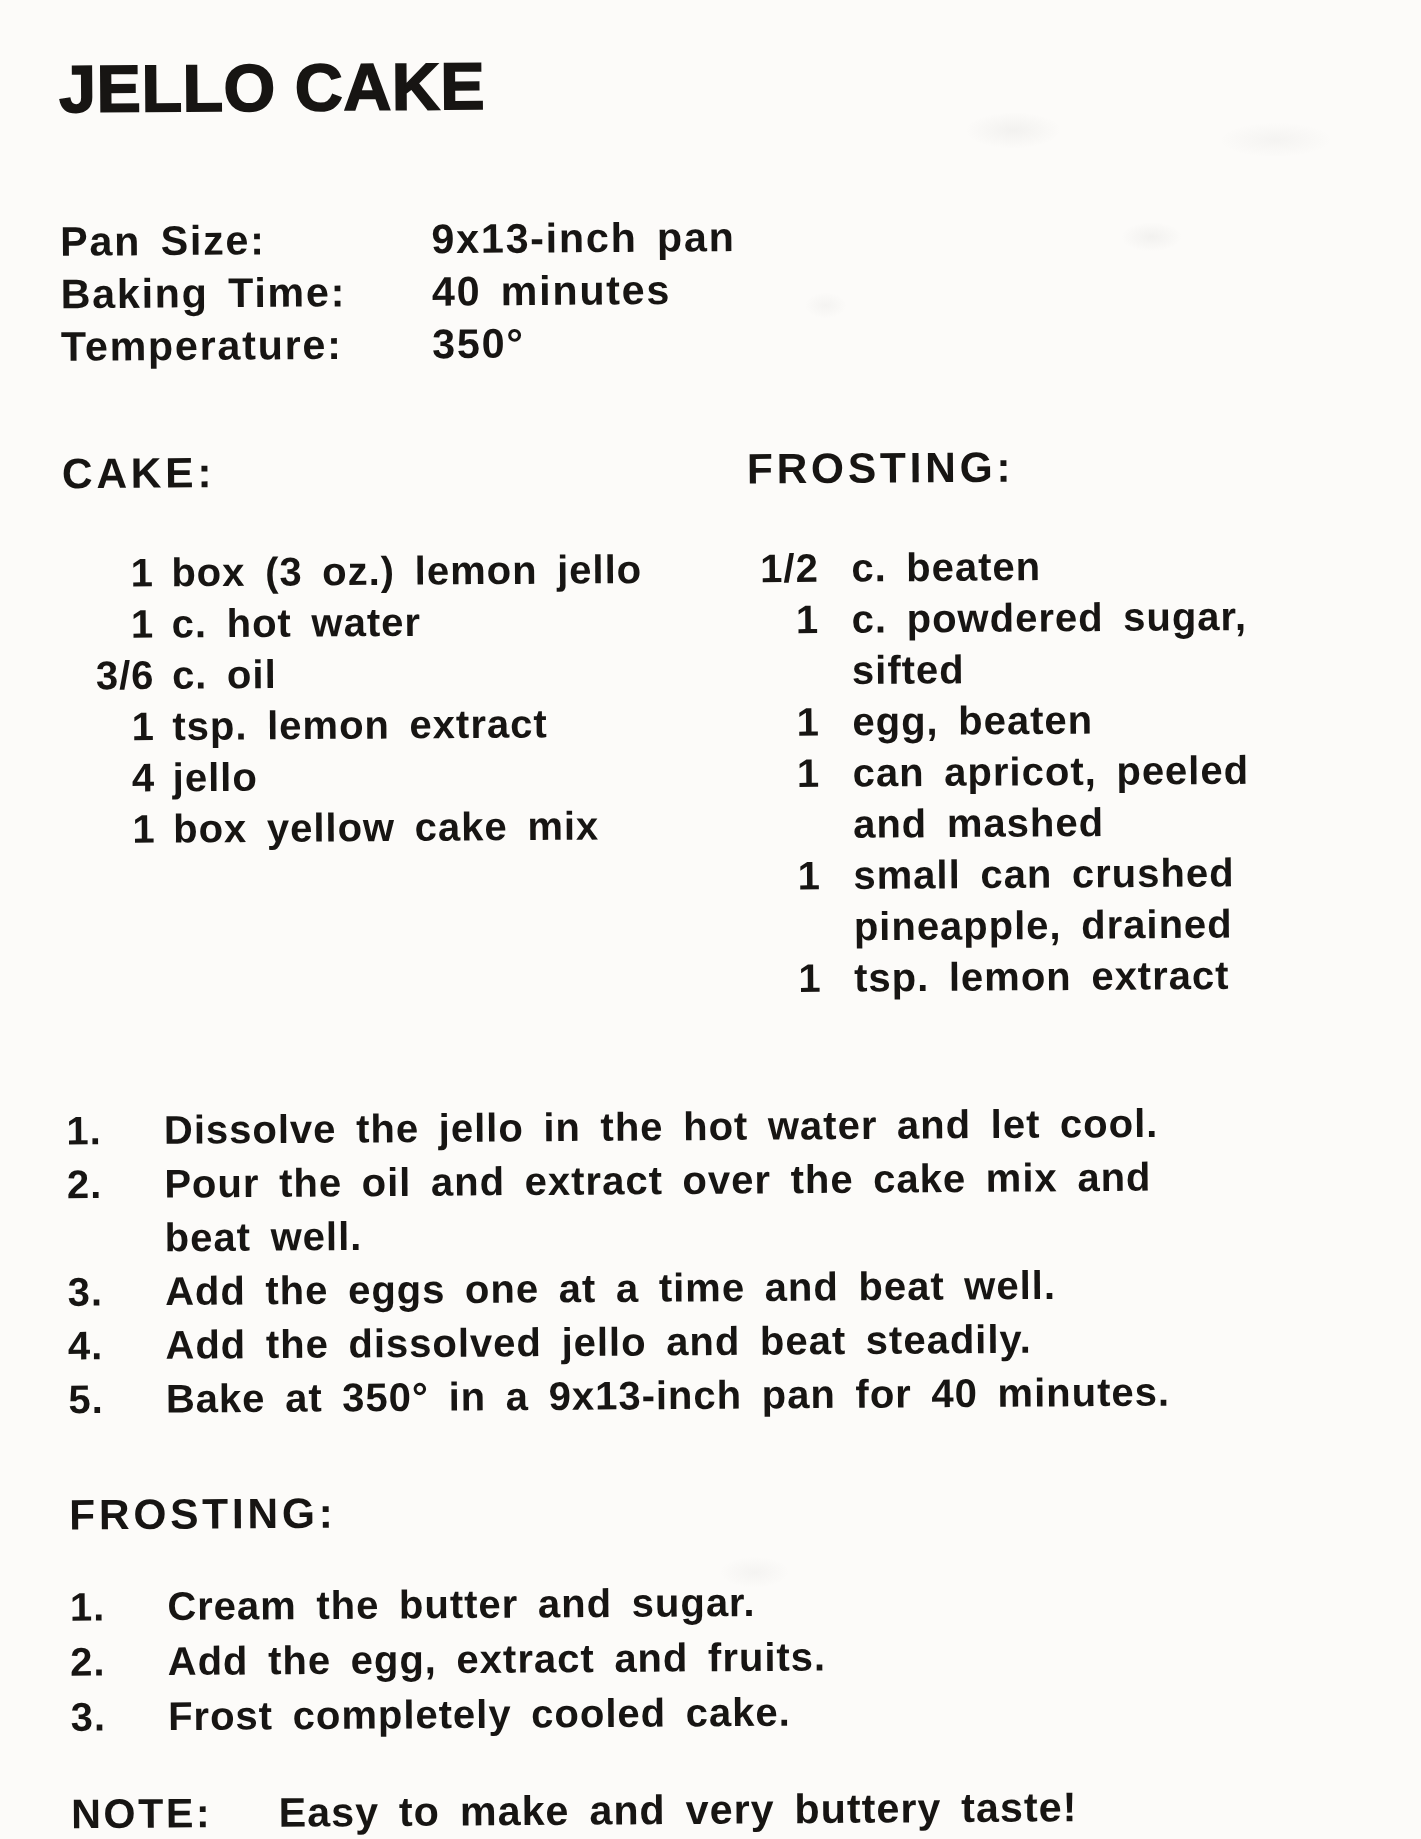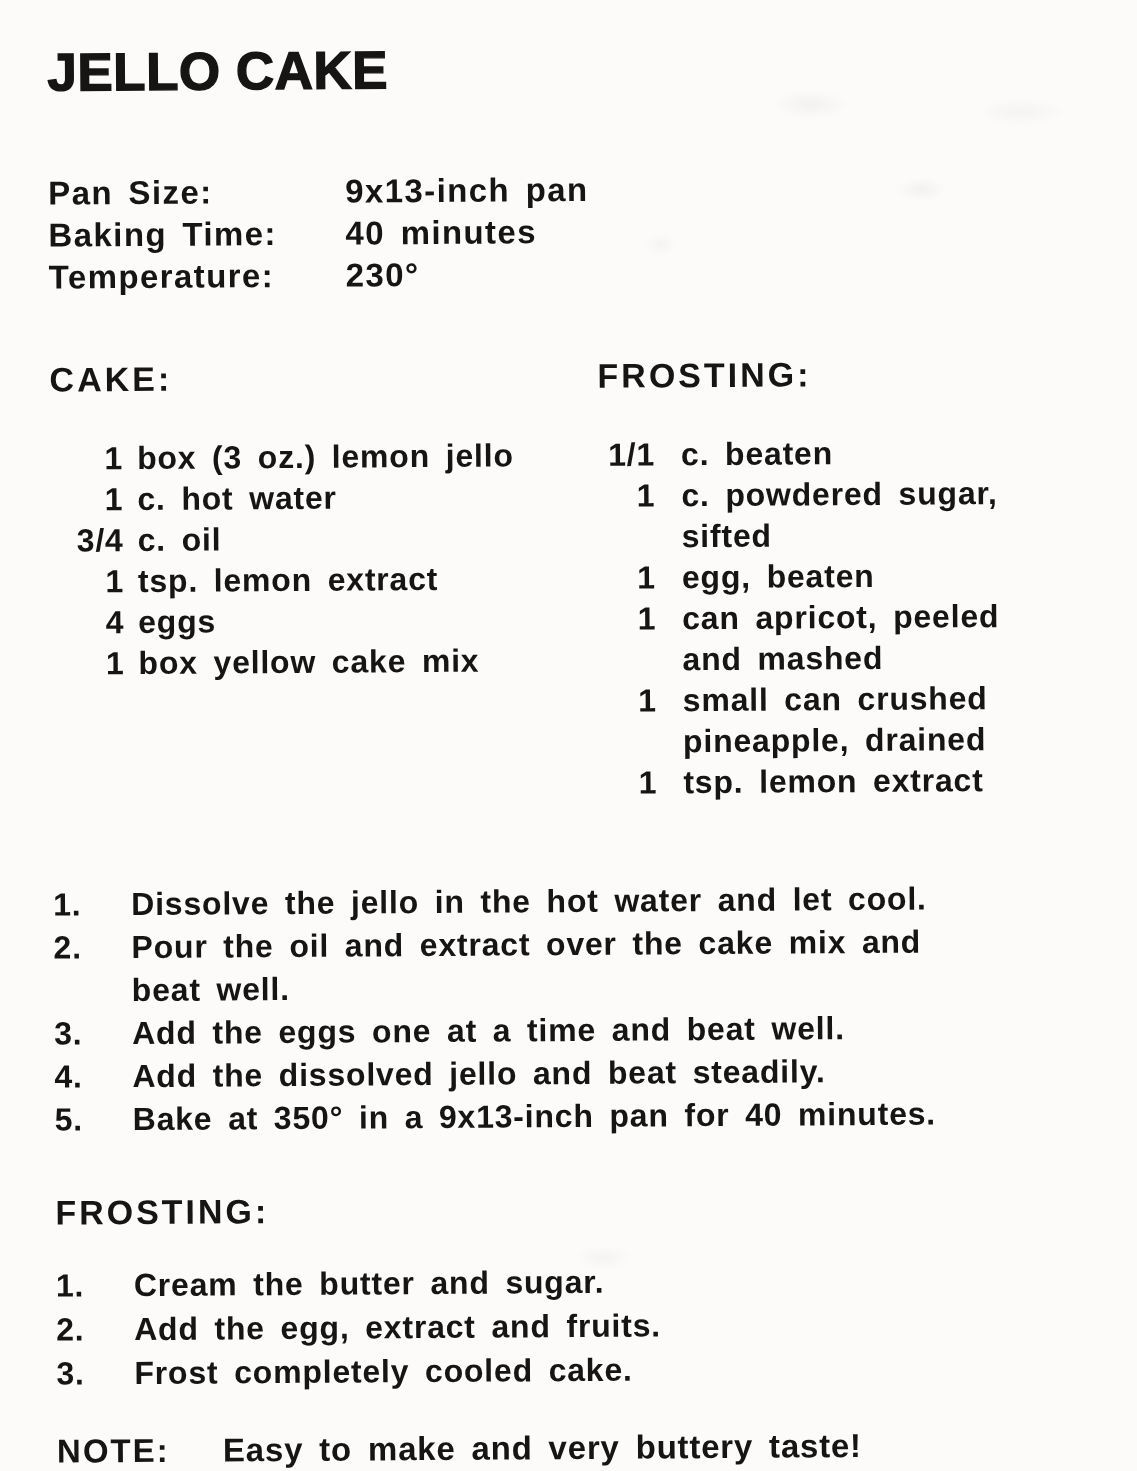--- a/index.html
+++ b/index.html
@@ -73,61 +73,61 @@
     <div class="meta-row">
       <span class="meta-label">Pan Size:</span>
       <span class="meta-value">9x13-inch pan</span>
     </div>
     <div class="meta-row">
       <span class="meta-label">Baking Time:</span>
       <span class="meta-value">40 minutes</span>
     </div>
     <div class="meta-row">
       <span class="meta-label">Temperature:</span>
-      <span class="meta-value">230°</span>
+      <span class="meta-value">350°</span>
     </div>
   </div>
 
   <div class="columns">
 
     <div class="col-cake">
       <div class="sec-heading">CAKE:</div>
       <div class="ing-list">
         <div class="ing-row">
           <span class="qty">1</span>
           <span class="txt">box (3 oz.) lemon jello</span>
         </div>
         <div class="ing-row">
           <span class="qty">1</span>
           <span class="txt">c. hot water</span>
         </div>
         <div class="ing-row">
-          <span class="qty">3/4</span>
+          <span class="qty">3/6</span>
           <span class="txt">c. oil</span>
         </div>
         <div class="ing-row">
           <span class="qty">1</span>
           <span class="txt">tsp. lemon extract</span>
         </div>
         <div class="ing-row">
           <span class="qty">4</span>
-          <span class="txt">eggs</span>
+          <span class="txt">jello</span>
         </div>
         <div class="ing-row">
           <span class="qty">1</span>
           <span class="txt">box yellow cake mix</span>
         </div>
       </div>
     </div>
 
     <div class="col-frosting">
       <div class="sec-heading">FROSTING:</div>
       <div class="ing-list">
         <div class="ing-row">
-          <span class="qty">1/1</span>
+          <span class="qty">1/2</span>
           <span class="txt">c. beaten</span>
         </div>
         <div class="ing-row">
           <span class="qty">1</span>
           <span class="txt">c. powdered sugar,
 sifted</span>
         </div>
         <div class="ing-row">
           <span class="qty">1</span>
           <span class="txt">egg, beaten</span>

